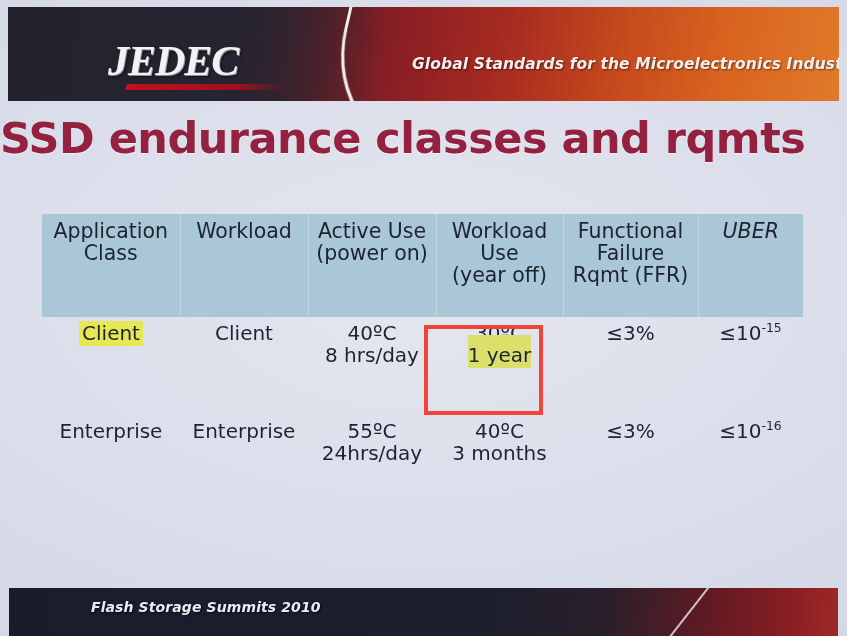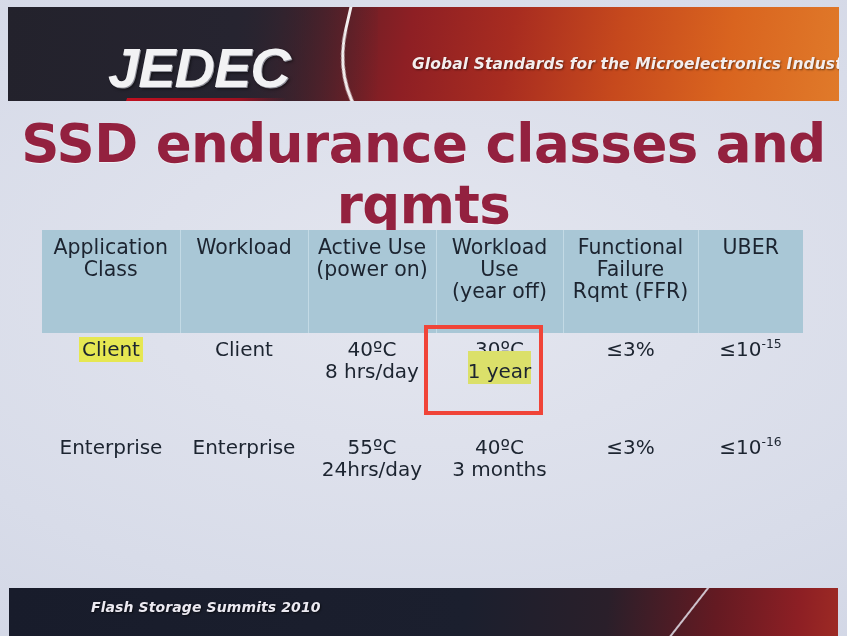--- a/index.html
+++ b/index.html
@@ -54,24 +54,24 @@
     width: 370px; height: 100%;
     background: linear-gradient(95deg, #23222c 0%, #262430 60%, rgba(38,36,48,0.0) 100%);
   }
   #jedec-logo {
     position: absolute;
     left: 100px;
     top: 33px;
     z-index: 3;
   }
   #jedec-wordmark {
-    font-family: Liberation Sans, sans-serif;
+    font-family: Liberation Serif, serif;
     font-weight: bold;
     font-style: italic;
-    font-size: 56px;
+    font-size: 42px;
     letter-spacing: -1px;
     color: #f2f2f4;
     text-shadow: 1px 1px 0 #8f8f99, 2px 2px 3px rgba(0,0,0,0.55);
     line-height: 1;
   }
   #jedec-underline {
     margin-top: 2px;
     margin-left: 18px;
     height: 6px;
     width: 160px;
@@ -92,34 +92,34 @@
     text-shadow: 1px 1px 2px rgba(0,0,0,0.5);
     white-space: nowrap;
   }
 
   
   #slide-title {
     position: absolute;
     left: 0;
     top: 113px;
     width: 847px;
-    text-align: center;
+    text-align: left;
     font-family: "DejaVu Sans", sans-serif;
     font-weight: bold;
-    font-size: 53px;
+    font-size: 43px;
     color: #93213f;
     letter-spacing: -0.5px;
     text-shadow: 0 1px 1px rgba(255,255,255,0.55);
   }
 
   
   #endurance-table {
     position: absolute;
     left: 42px;
-    top: 230px;
+    top: 214px;
     width: 761px;
     border-collapse: collapse;
     table-layout: fixed;
   }
   #endurance-table th,
   #endurance-table td {
     font-family: "DejaVu Sans", sans-serif;
     font-weight: normal;
     color: #1c2430;
     text-align: center;
@@ -128,21 +128,21 @@
     border: none;
   }
   #endurance-table thead th {
     background: #a9c7d6;
     border-right: 1px solid #c3dae5;
     height: 97px;
     font-size: 20.5px;
     line-height: 1.08;
     padding-top: 6px;
   }
-  #endurance-table thead th:last-child { border-right: none; }
+  #endurance-table thead th:last-child { border-right: none; font-style: italic; }
   #endurance-table tbody td {
     background: transparent;
     height: 93px;
     font-size: 20px;
     line-height: 1.12;
     padding-top: 5px;
   }
   #endurance-table tbody tr:last-child td { height: 96px; text-align: center; }
 
   .col-app    { width: 138px; }

